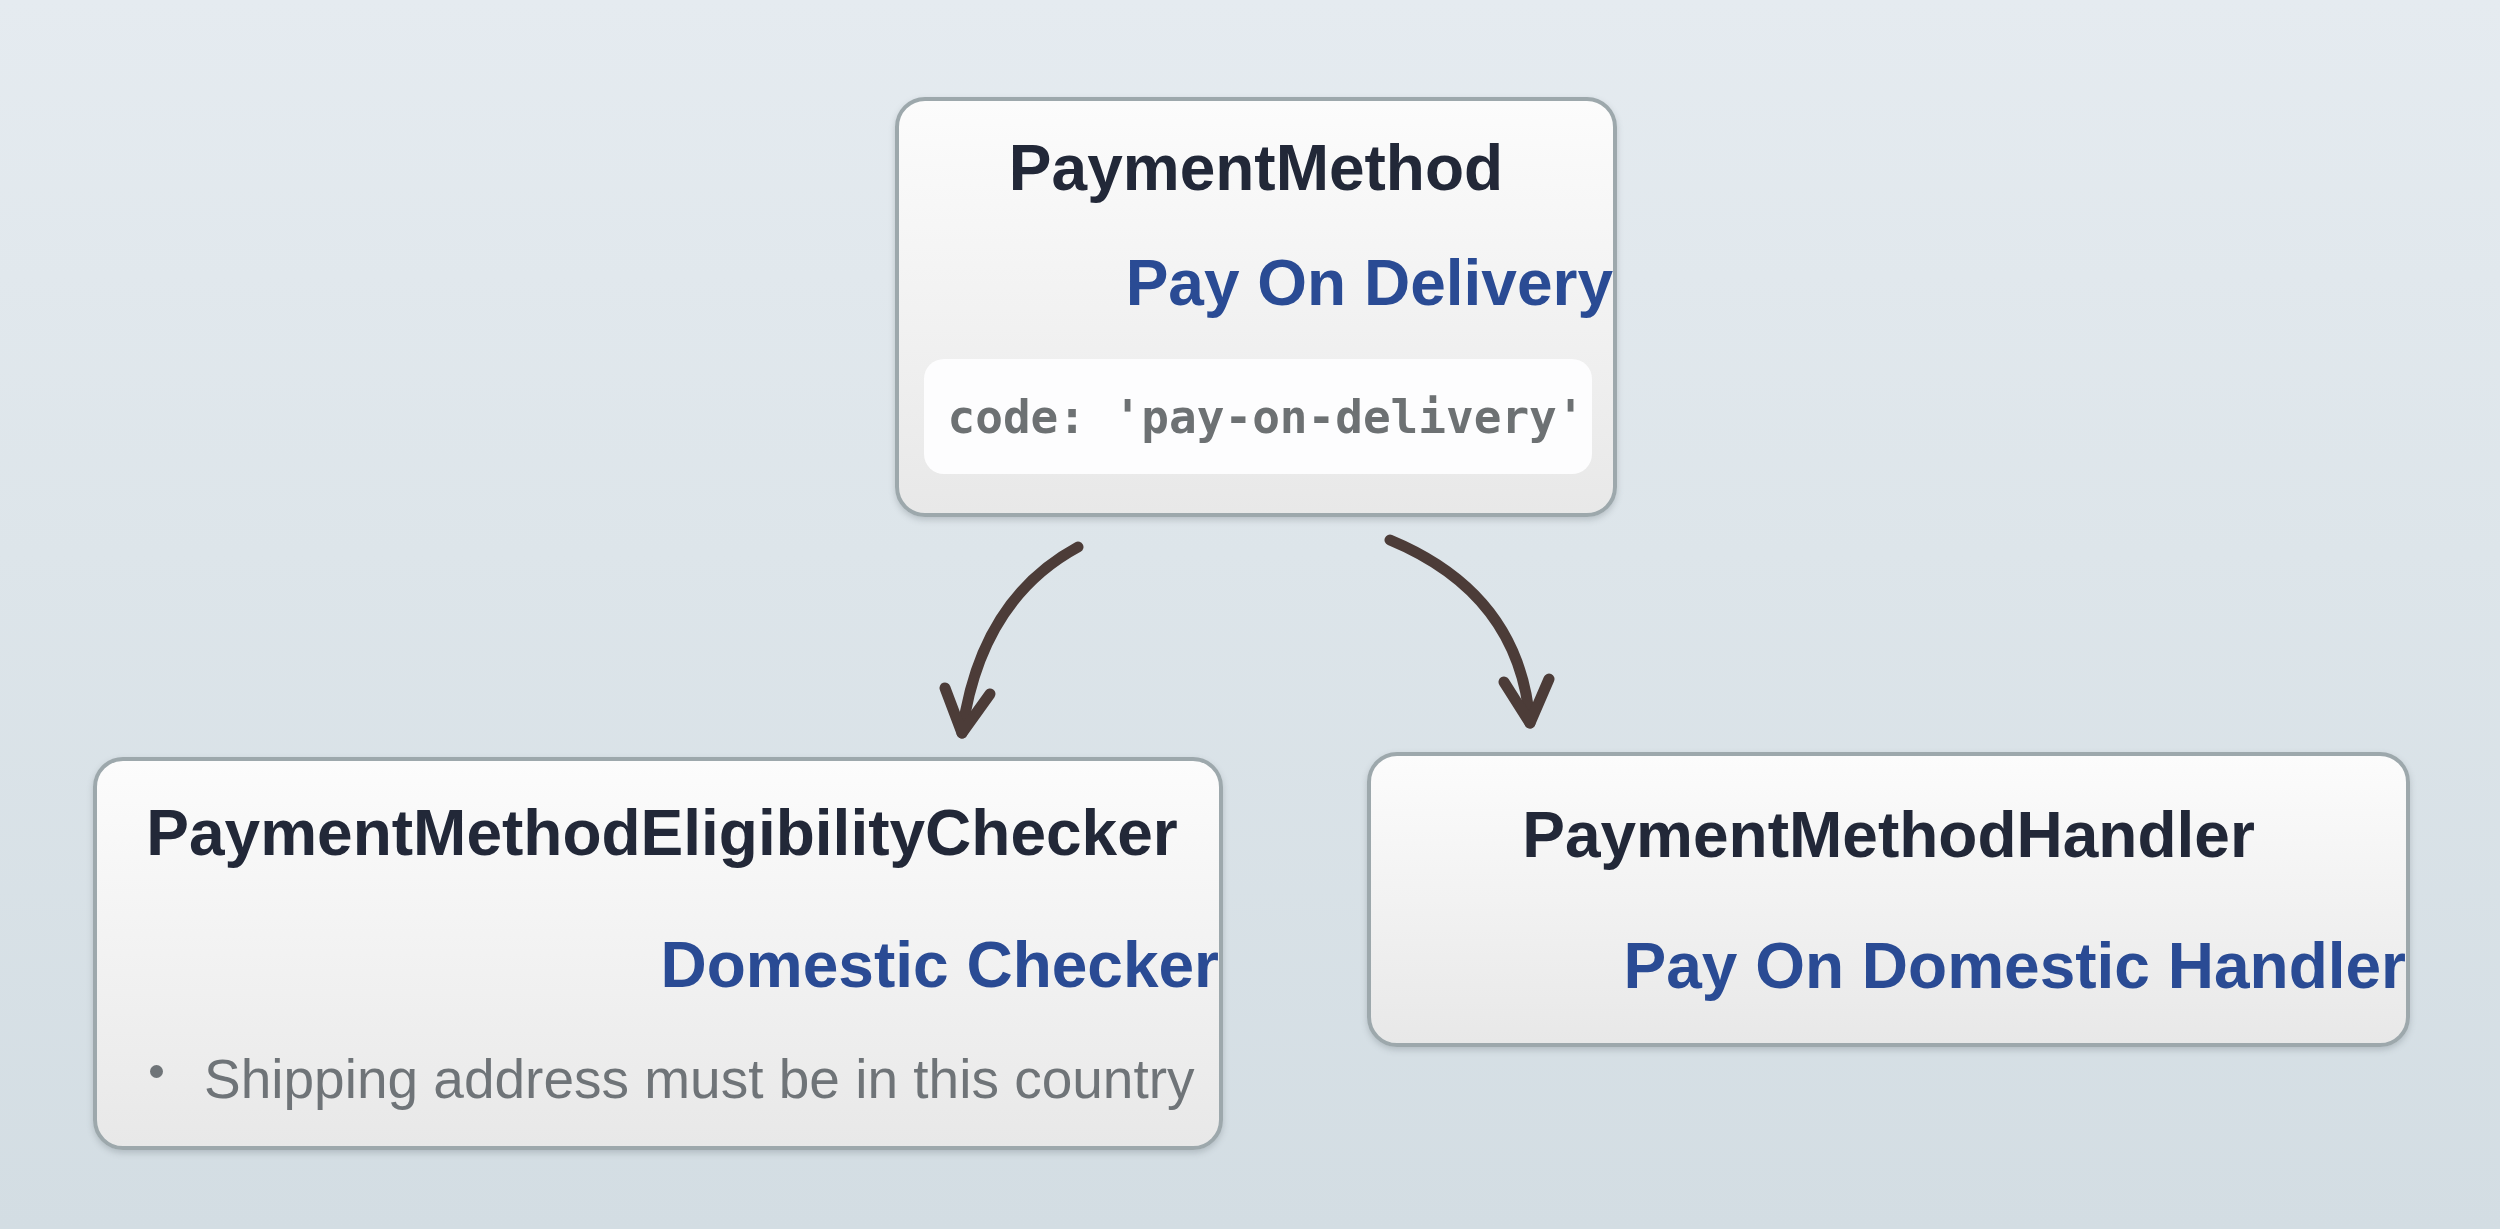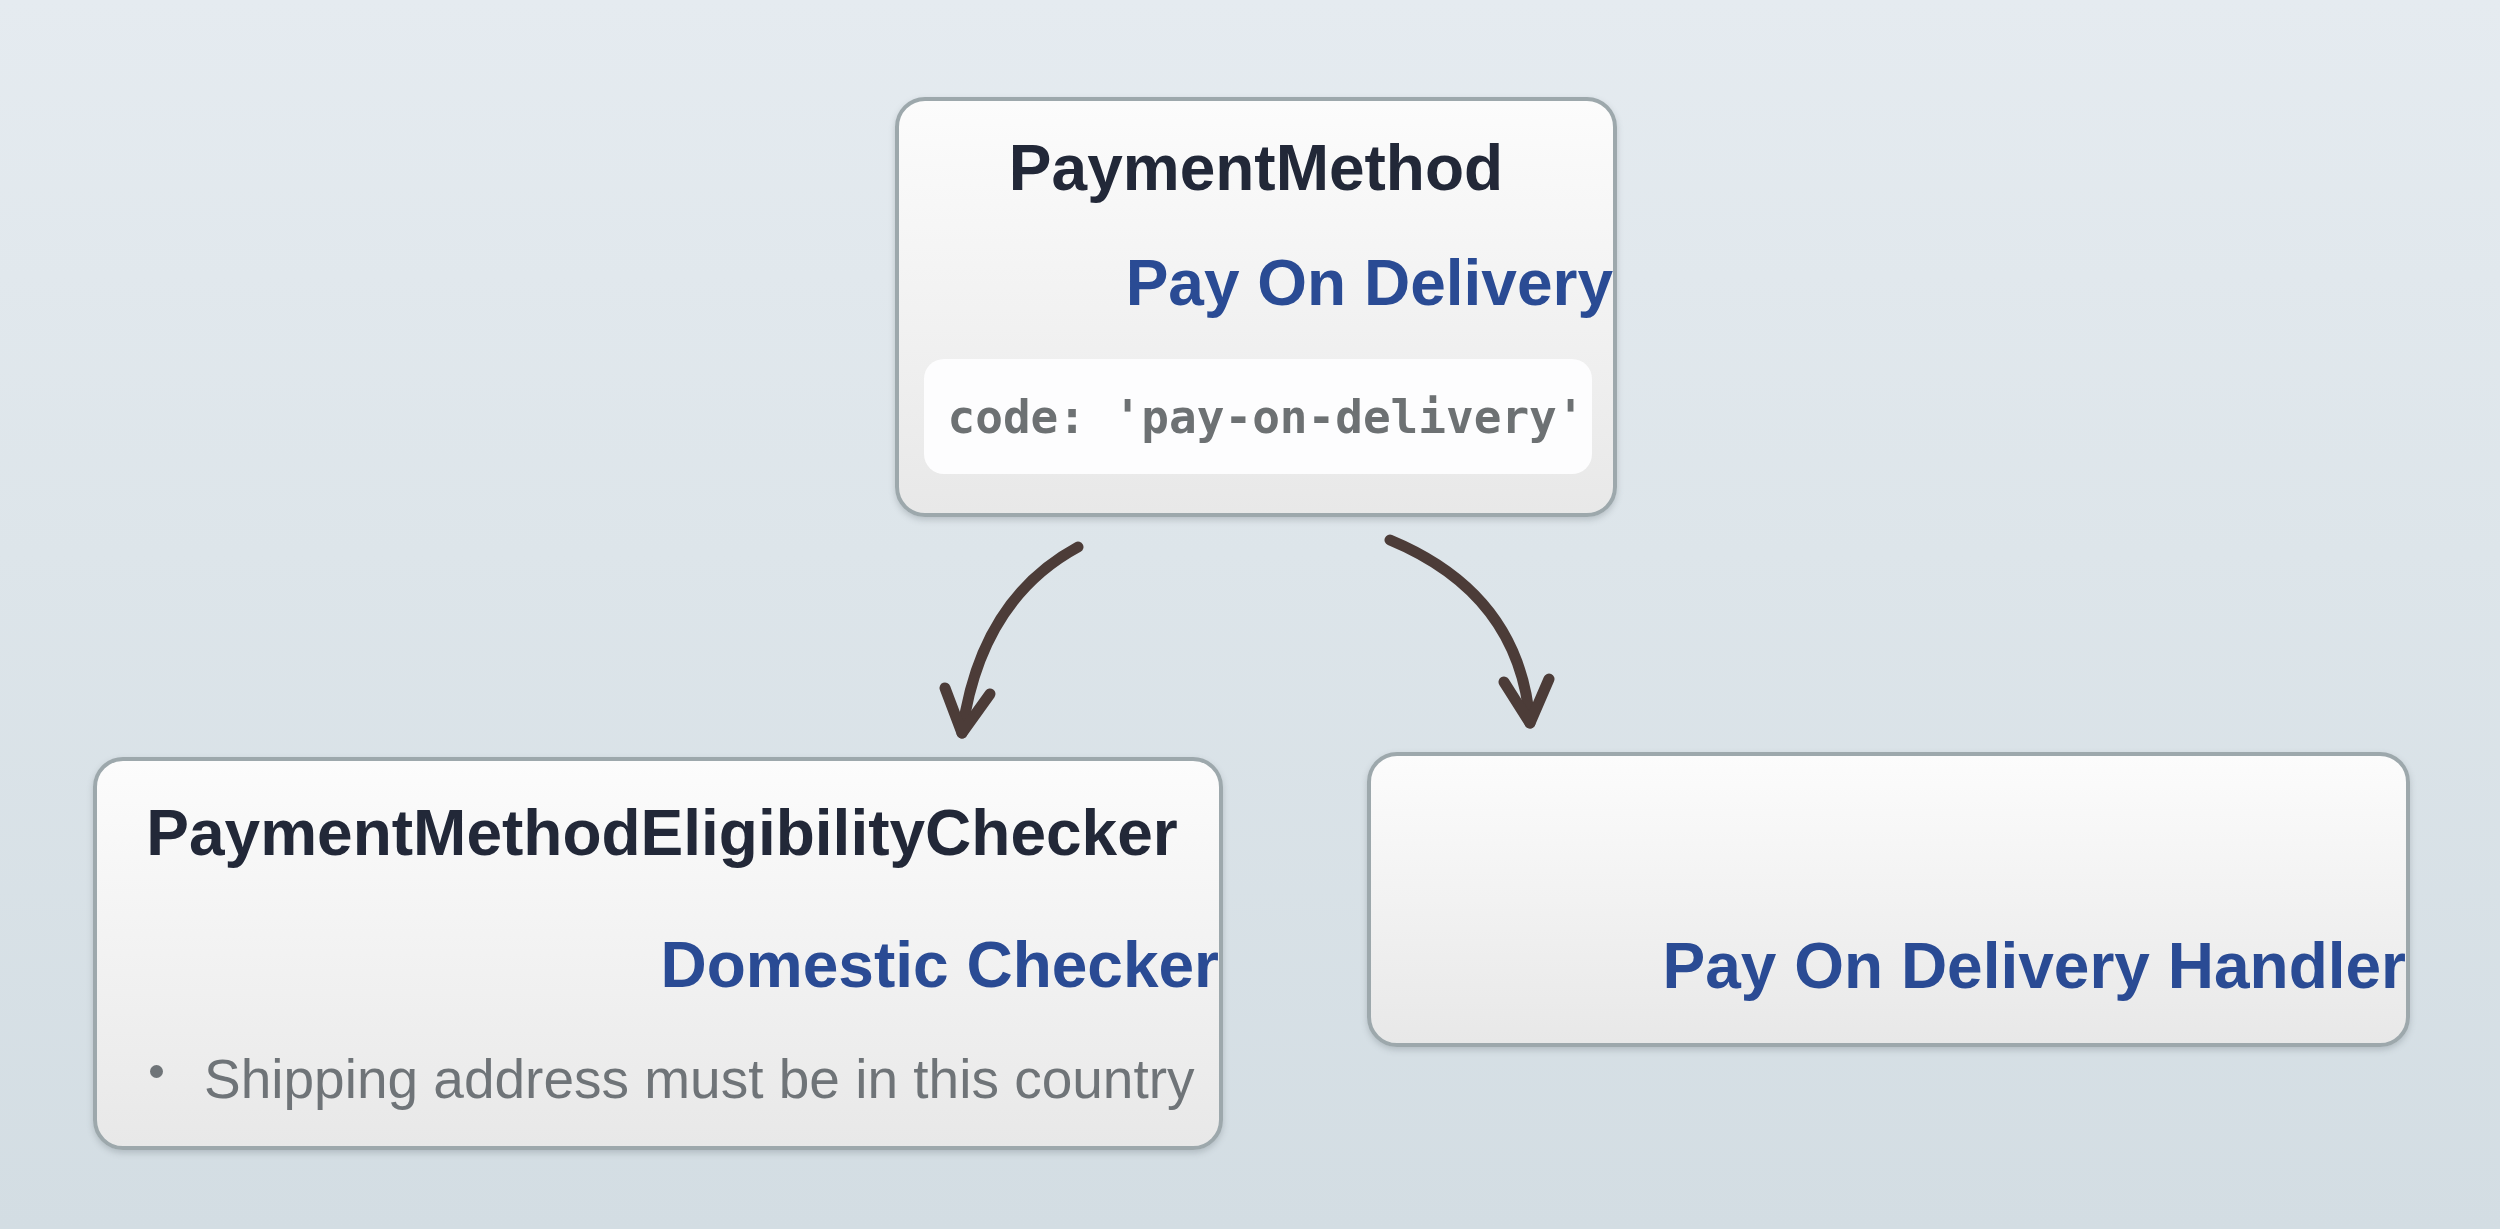--- a/index.html
+++ b/index.html
@@ -133,16 +133,17 @@
   <div class="node node-eligibility-checker">
     <div class="node-title">PaymentMethodEligibilityChecker</div>
     <div class="node-subtitle">Domestic Checker</div>
     <div class="bullet-row">
       <span class="bullet-dot"></span>
       <span class="bullet-text">Shipping address must be in this country</span>
     </div>
   </div>
 
   <div class="node node-handler">
-    <div class="node-subtitle">Pay On Delivery Handler</div>
+    <div class="node-title">PaymentMethodHandler</div>
+    <div class="node-subtitle">Pay On Domestic Handler</div>
   </div>
 
 </div>
 
 </body></html>

